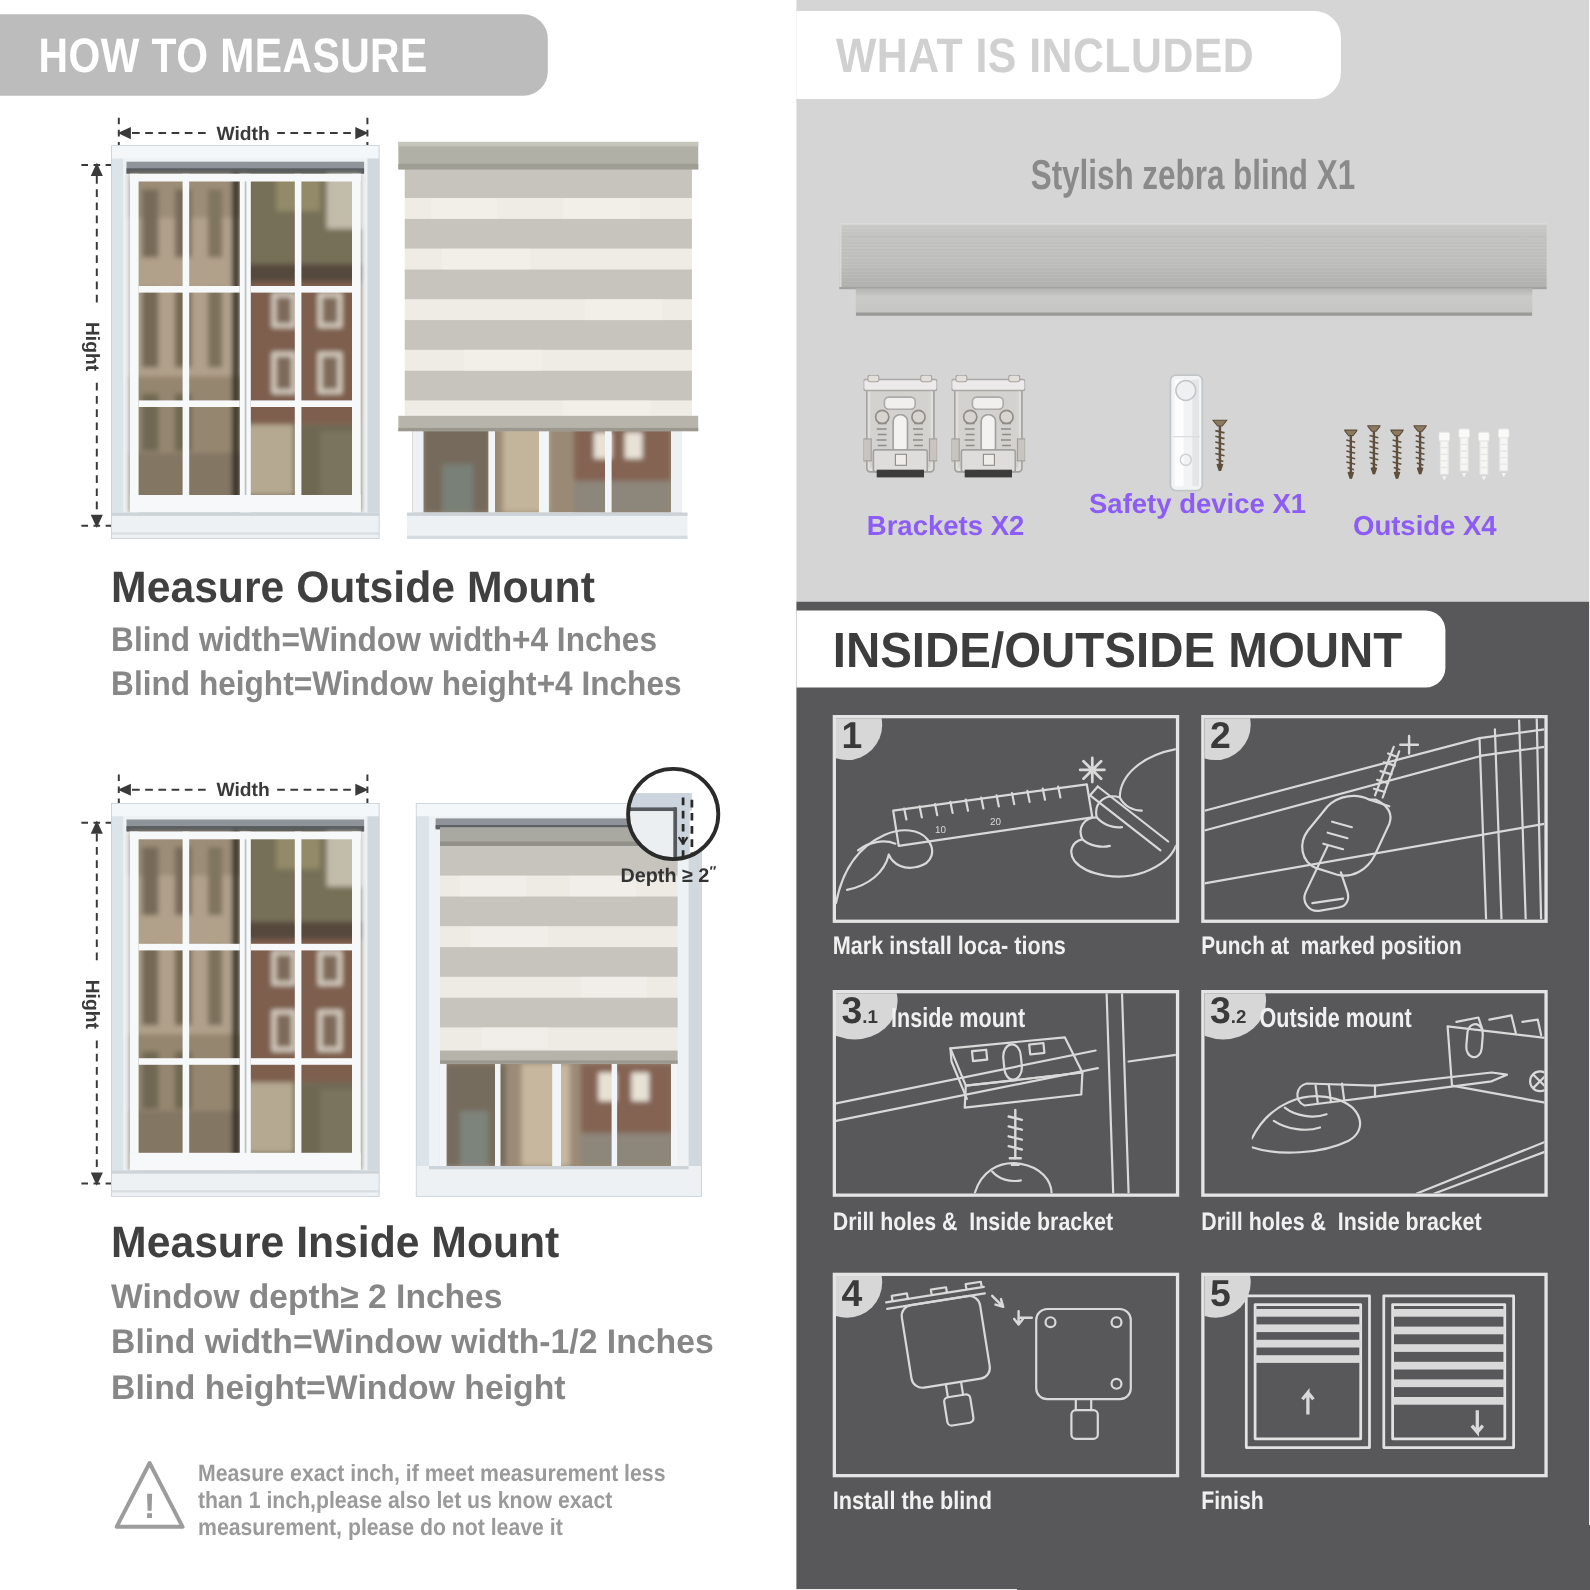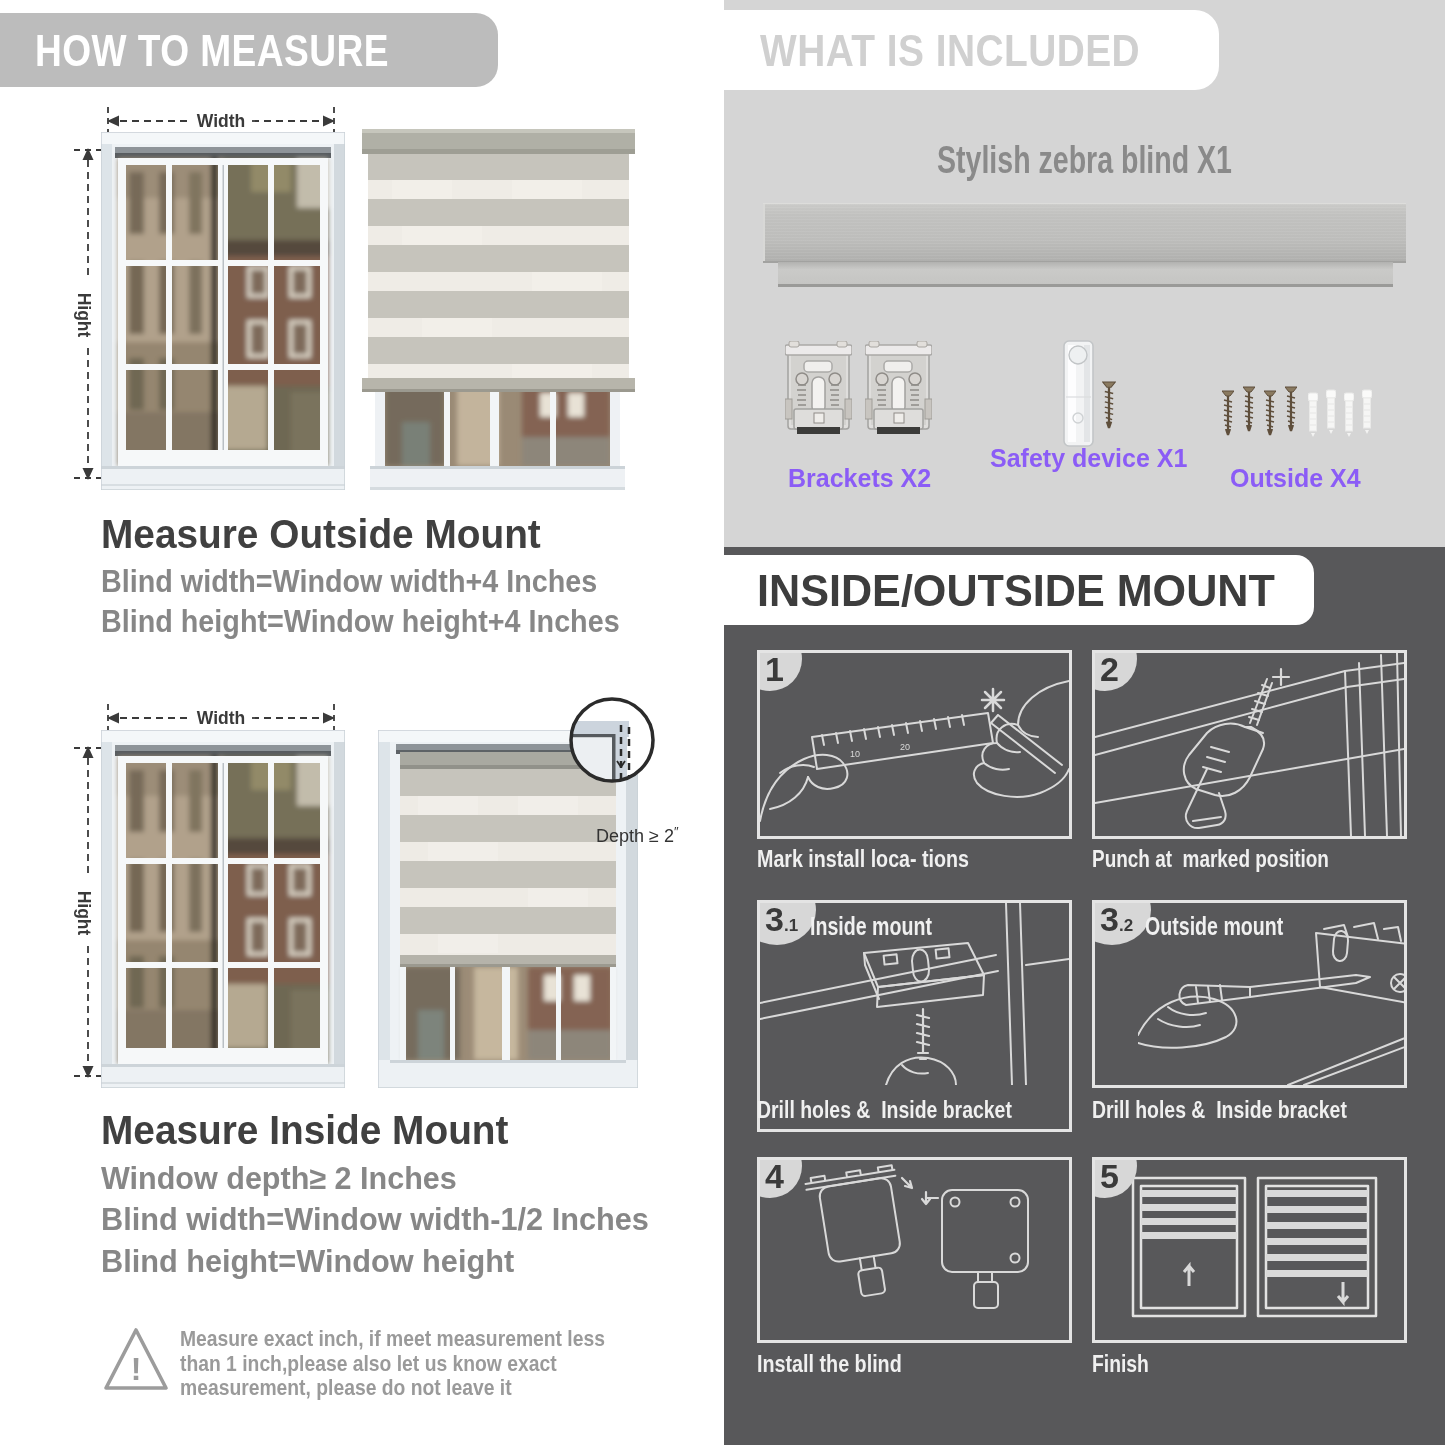--- a/index.html
+++ b/index.html
@@ -246,21 +246,21 @@
     <rect x="46" y="28" width="16" height="66" fill="#ccd4dd"></rect>
     <rect x="0" y="41" width="50" height="3.5" fill="#565a5e"></rect>
     <rect x="47" y="41" width="3.5" height="53" fill="#565a5e"></rect>
     <rect x="0" y="44.5" width="47" height="50" fill="#eceff2"></rect>
     <line x1="56" y1="32" x2="56" y2="94" stroke="#2a2a2a" stroke-width="2.5" stroke-dasharray="7 5"></line>
     <line x1="64" y1="34" x2="64" y2="94" stroke="#2a2a2a" stroke-width="2.5" stroke-dasharray="7 5"></line>
     <path d="M56,74 l4,-6 M56,74 l-4,-6" stroke="#2a2a2a" stroke-width="1.8" fill="none"></path>
   </g>
   <circle cx="47" cy="47" r="41" fill="none" stroke="#2b2b2b" stroke-width="3.5"></circle>
 </svg>
-<div class="abs" style="left:596px;top:784px;font-size:18px;font-weight:normal;color:#333;white-space:nowrap;margin-top:40px;">Depth ≥ 2<span style="font-size:13px;vertical-align:6px">″</span></div>
+<div class="abs" style="left:564px;top:784px;font-size:18px;font-weight:bold;color:#333;white-space:nowrap;">Depth ≥ 2<span style="font-size:13px;vertical-align:6px">″</span></div>
 
 <div class="abs secTitle" style="left:101px;top:512px;">Measure Outside Mount</div>
 <div class="abs secSub" style="left:101px;top:564px;transform:scaleX(.927);">Blind width=Window width+4 Inches</div>
 <div class="abs secSub" style="left:101px;top:604px;transform:scaleX(.927);">Blind height=Window height+4 Inches</div>
 
 <div class="abs secTitle" style="left:101px;top:1108px;">Measure Inside Mount</div>
 <div class="abs secSub" style="left:101px;top:1161px;transform:scaleX(.985);">Window depth≥ 2 Inches</div>
 <div class="abs secSub" style="left:101px;top:1202px;transform:scaleX(.99);">Blind width=Window width-1/2 Inches</div>
 <div class="abs secSub" style="left:101px;top:1244px;transform:scaleX(.99);">Blind height=Window height</div>
 
@@ -413,21 +413,21 @@
 
   <path d="M150,74 C138,68 122,70 112,80 L94,102 C85,114 88,130 101,136 L120,142 C134,146 148,138 155,124 L168,96 C172,85 164,78 156,74 Z"></path>
   <path d="M150,74 L168,80"></path>
   <path d="M112,116 L92,158 C88,167 95,176 104,175 L122,172 C129,171 132,165 130,158 L124,140"></path>
   <path d="M98,168 L126,164"></path>
   <path d="M116,94 l18,5 M112,104 l18,5 M108,114 l18,5"></path>
  </g>
 </svg>
 <div class="badge"></div><div class="badgeNum">2</div></div>
 
-<div class="panel" style="left:757px;top:900px;height:232px;">
+<div class="panel" style="left:757px;top:900px;height:188px;">
 <svg width="309" height="182" viewBox="0 0 309 182">
  <g fill="none" stroke="#d9d9d9" stroke-width="2" stroke-linejoin="round" stroke-linecap="round">
 
   <path d="M0,100 L236,52 M0,116 L238,68 M246,0 L252,182 M260,0 L266,182 M266,62 L309,56"></path>
 
   <path d="M104,50 L208,40 L224,72 L118,84 Z"></path>
   <path d="M118,84 L224,72 L223,92 L117,104 Z"></path>
   <path d="M104,50 L105,62 L119,96"></path>
   <rect x="124" y="52" width="13" height="9" transform="rotate(-6 130 56)"></rect>
   <rect x="176" y="46" width="13" height="9" transform="rotate(-6 182 50)"></rect>

